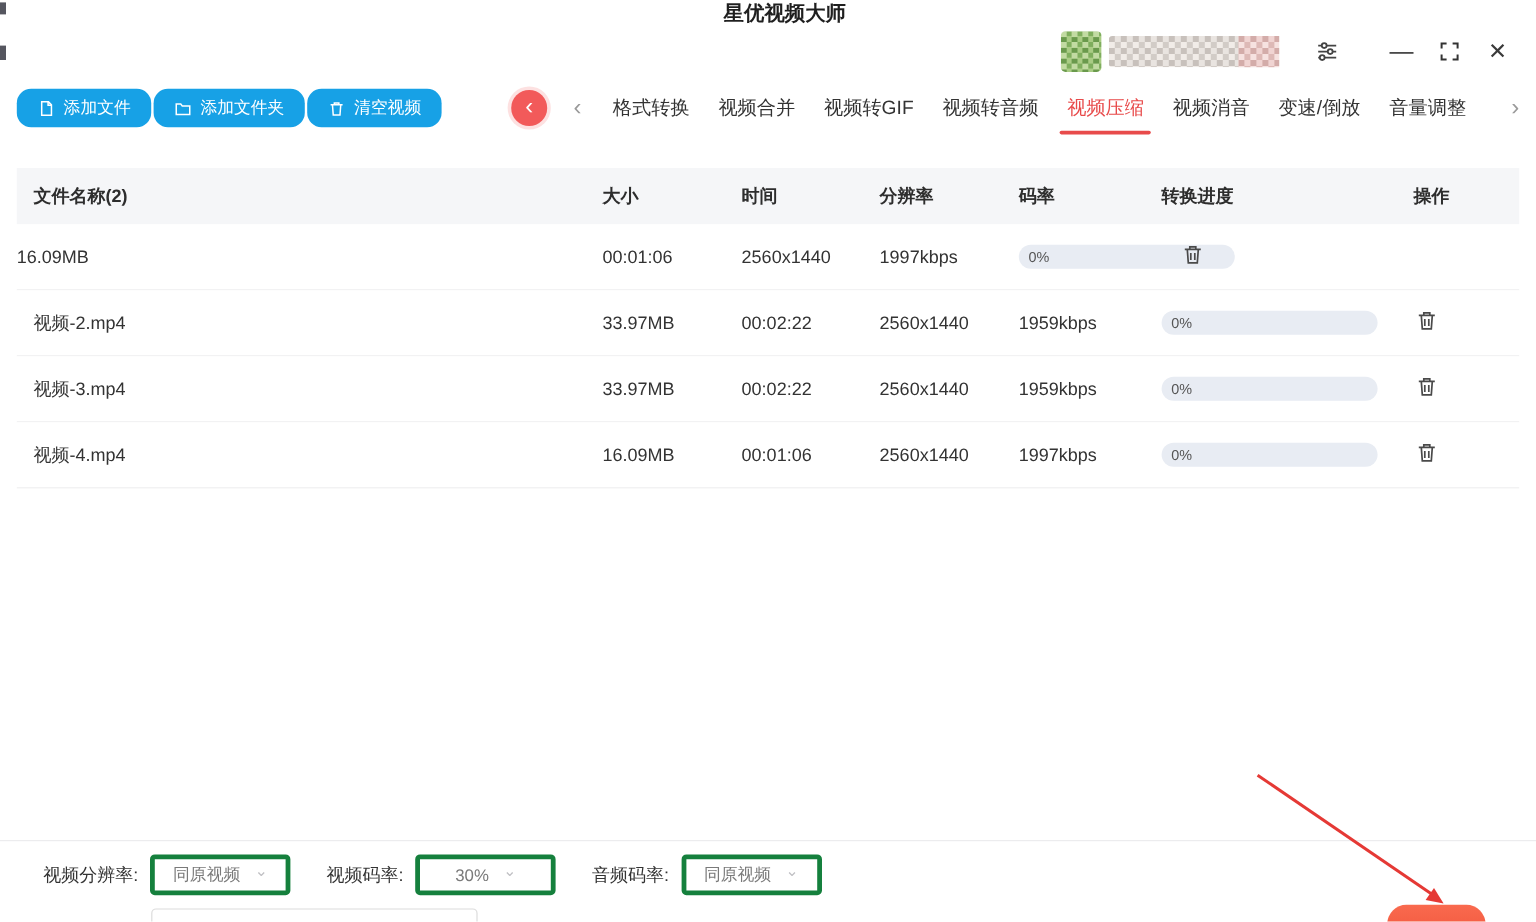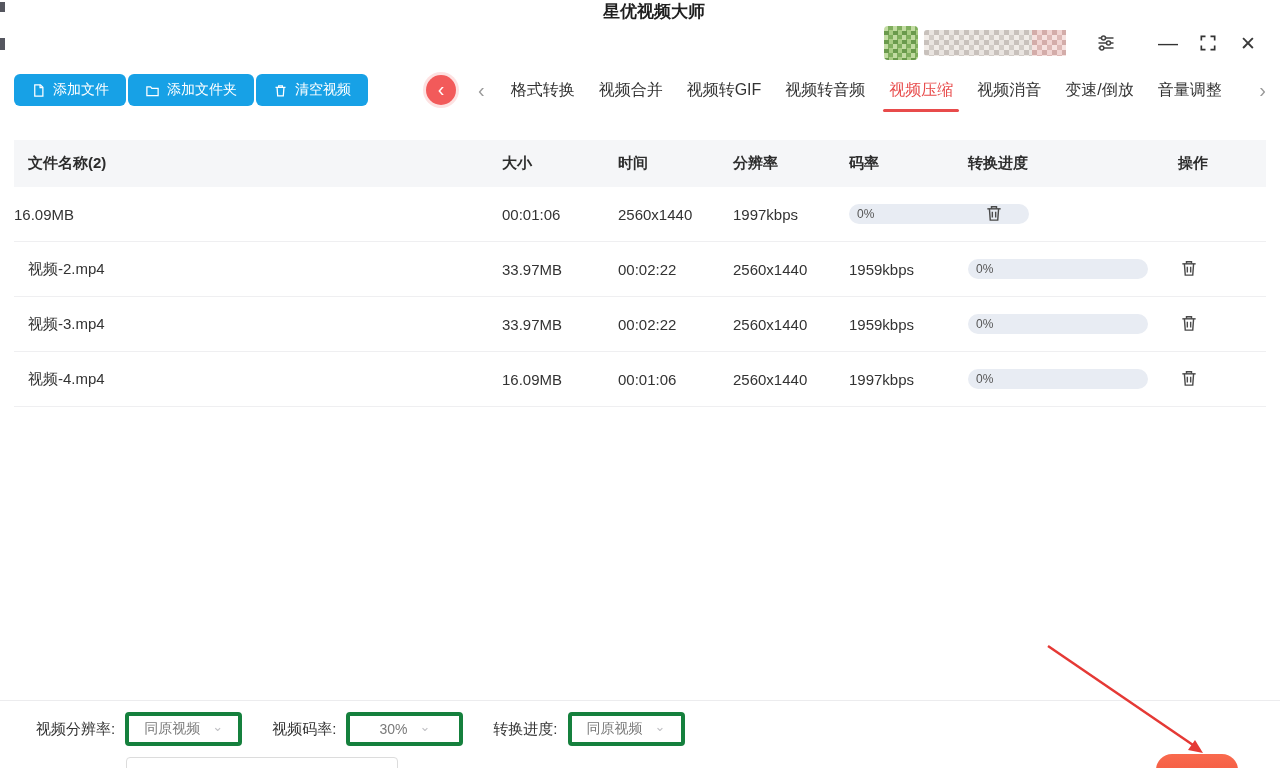--- a/index.html
+++ b/index.html
@@ -23,21 +23,21 @@
   .tb-btn { width:40px; height:40px; display:flex; align-items:center; justify-content:center;
     color:#3a3a3a; font-size:18px; cursor:default; }
   .tb-btn svg { width:20px; height:20px; }
   .tb-btn.minimize { font-size:20px; color:#333; margin-left:22px; }
   .tb-btn.sliders { margin-left:20px; }
   .tb-btn.close { font-size:19px; }
 
   
   .toolbar { margin-top:16px; height:36px; display:flex; align-items:center; padding:0 14px; }
   .blue-btn { height:32px; background:#17a1e6; color:#fff; font-size:14px; border:none;
-    display:flex; align-items:center; gap:7px; padding:0 17px; border-radius:6px; margin-right:2px; cursor:pointer;
+    display:flex; align-items:center; gap:7px; padding:0 17px; border-radius:12px; margin-right:2px; cursor:pointer;
     font-family:inherit; }
   .blue-btn svg { width:15px; height:15px; }
   .back-circle { width:30px; height:30px; border-radius:50%; background:#f25a5a; color:#fff;
     display:flex; align-items:center; justify-content:center; font-size:20px; line-height:1;
     margin-left:56px; box-shadow:0 0 0 3px rgba(242,90,90,.18); cursor:pointer; padding-bottom:2px; }
   .tabs-chevron { color:#9a9a9a; font-size:20px; margin-left:22px; cursor:pointer; }
   .tabs-chevron.right { margin-left:14px; margin-right:0; }
   .tabs { display:flex; gap:24px; margin-left:26px; align-items:center; flex:1; }
   .tab { font-size:16px; color:#333; cursor:pointer; position:relative; white-space:nowrap; }
   .tab.active { color:#e84b4b; }
@@ -250,21 +250,21 @@
       <span class="set-label">视频分辨率:</span>
       <div class="dropdown">
         <span class="val">同原视频</span>
         <span class="chev">⌄</span>
       </div>
       <span class="set-label">视频码率:</span>
       <div class="dropdown">
         <span class="val">30%</span>
         <span class="chev">⌄</span>
       </div>
-      <span class="set-label">转换进度:</span>
+      <span class="set-label">音频码率:</span>
       <div class="dropdown">
         <span class="val">同原视频</span>
         <span class="chev">⌄</span>
       </div>
     </div>
     <div class="partial-input"></div>
     <button class="start-btn"></button>
   </div>
 
   <svg class="annot">

